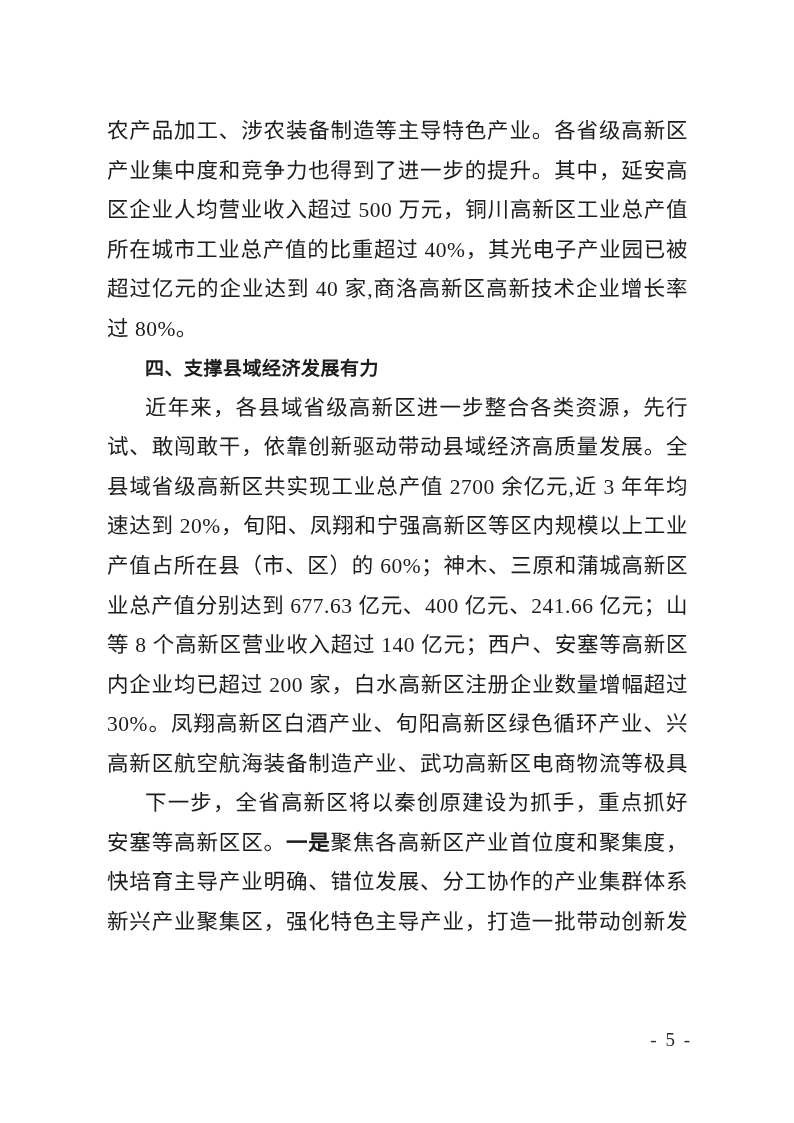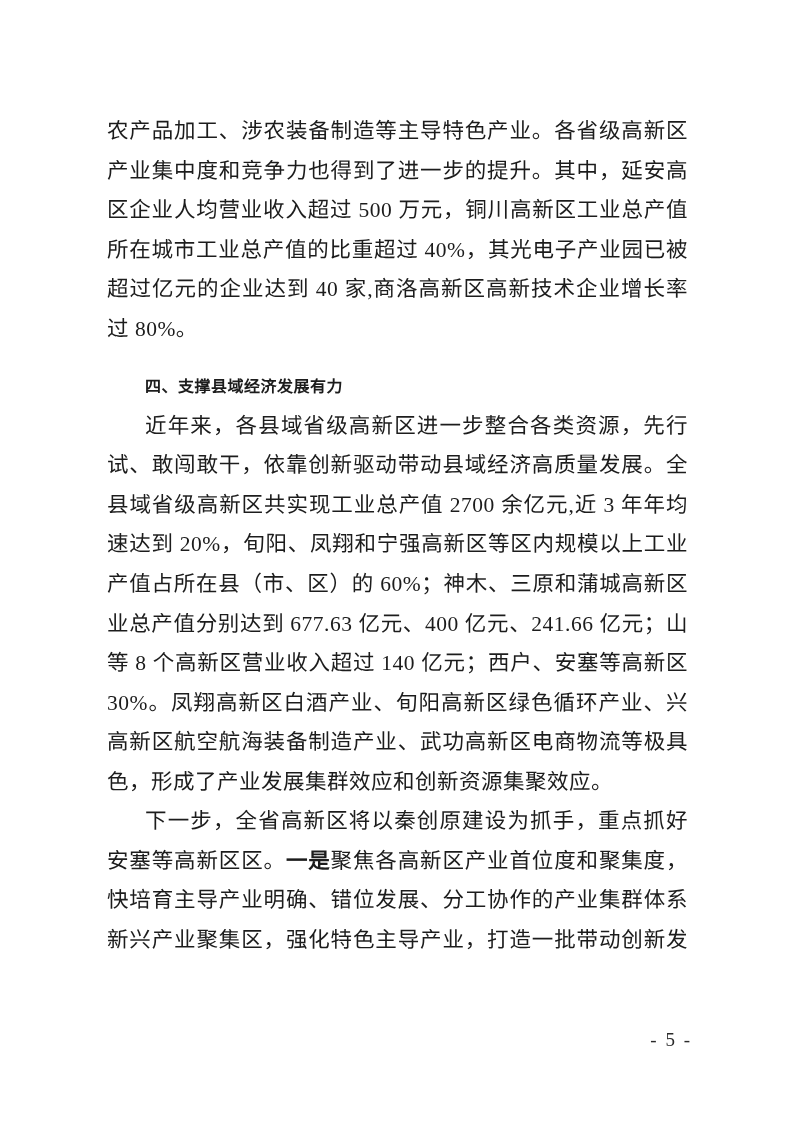--- a/index.html
+++ b/index.html
@@ -38,22 +38,21 @@
   .line.no-justify {
     text-align: center;
     text-align-last: left;
   }
   .line.indent {
     text-indent: 38px;
   }
   .line.heading {
     font-family: "Liberation Sans", "DejaVu Sans", sans-serif;
     font-weight: bold;
-    font-size: 16px;
-    margin-top: 18px;
+    font-size: 19px;
   }
   .bold-run {
     font-family: "Liberation Sans", "DejaVu Sans", sans-serif;
     font-weight: bold;
   }
   .page-number {
     position: absolute;
     top: 1027px;
     right: 102px;
     font-size: 19px;
@@ -74,22 +73,22 @@
       <div class="line justify"><span>超过亿元的企业达到 40 家,商洛高新区高新技术企业增长率超</span></div>
       <div class="line no-justify"><span>过 80%。</span></div>
       <div class="line heading indent no-justify"><span class="bold-run">四、支撑县域经济发展有力</span></div>
       <div class="line indent justify"><span>近年来，各县域省级高新区进一步整合各类资源，先行先</span></div>
       <div class="line justify"><span>试、敢闯敢干，依靠创新驱动带动县域经济高质量发展。全省</span></div>
       <div class="line justify"><span>县域省级高新区共实现工业总产值 2700 余亿元,近 3 年年均增</span></div>
       <div class="line justify"><span>速达到 20%，旬阳、凤翔和宁强高新区等区内规模以上工业总</span></div>
       <div class="line justify"><span>产值占所在县（市、区）的 60%；神木、三原和蒲城高新区工</span></div>
       <div class="line justify"><span>业总产值分别达到 677.63 亿元、400 亿元、241.66 亿元；山阳</span></div>
       <div class="line justify"><span>等 8 个高新区营业收入超过 140 亿元；西户、安塞等高新区区</span></div>
+      <div class="line justify"><span>内企业均已超过 200 家，白水高新区注册企业数量增幅超过</span></div>
       <div class="line justify"><span>30%。凤翔高新区白酒产业、旬阳高新区绿色循环产业、兴平</span></div>
       <div class="line justify"><span>高新区航空航海装备制造产业、武功高新区电商物流等极具特</span></div>
-      <div class="line no-justify"><span>色，形成了产业发展集群效应和创新资源集聚效应。</span></div>
       <div class="line indent justify"><span>下一步，全省高新区将以秦创原建设为抓手，重点抓好以</span></div>
       <div class="line justify"><span>安塞等高新区区。</span><span class="bold-run">一是</span><span>聚焦各高新区产业首位度和聚集度，加</span></div>
       <div class="line justify"><span>快培育主导产业明确、错位发展、分工协作的产业集群体系和</span></div>
       <div class="line justify"><span>新兴产业聚集区，强化特色主导产业，打造一批带动创新发展</span></div>
     </div>
   <div class="page-number">- 5 -</div>
 </div>
 
 </body></html>

